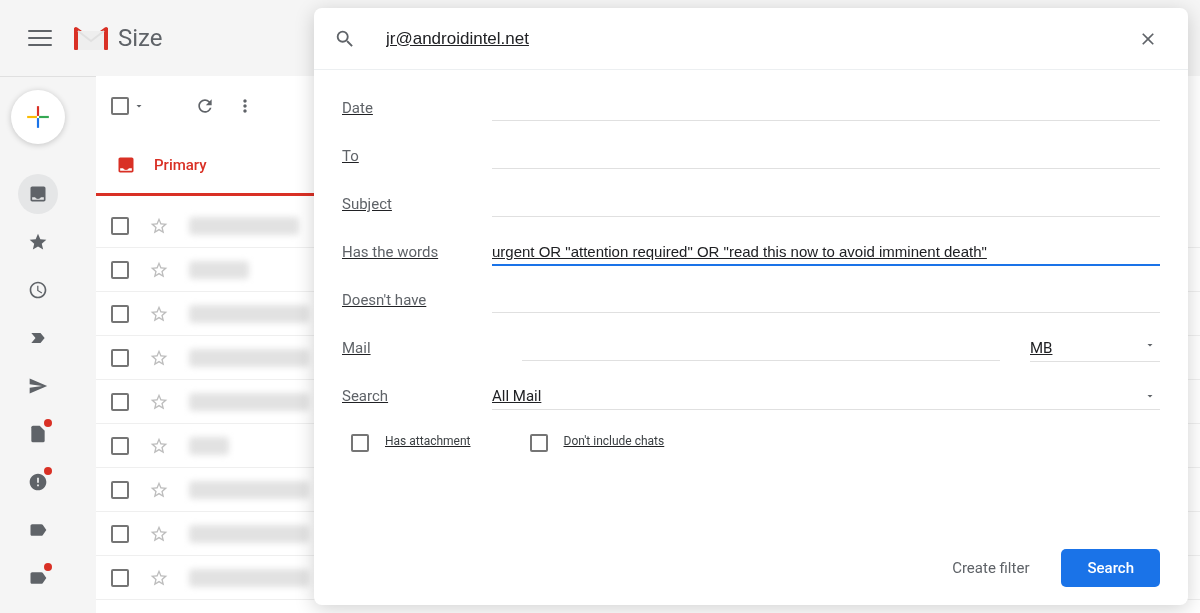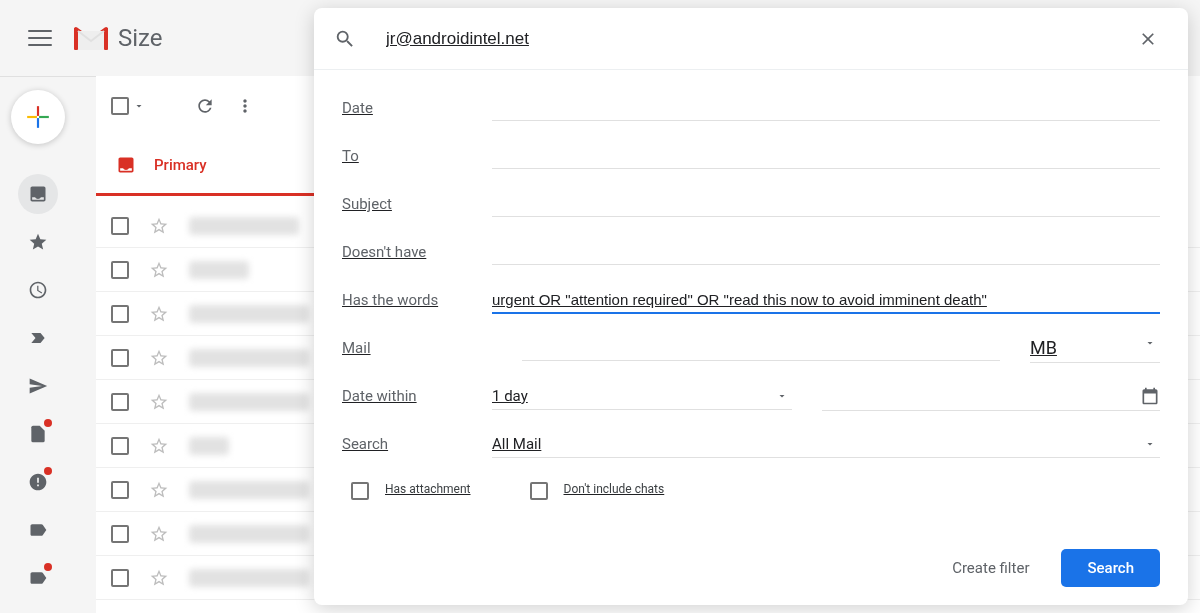--- a/index.html
+++ b/index.html
@@ -221,21 +221,21 @@
   }
   .dropdown .dd-arrow {
     position: absolute; right: 4px;
   }
   .spacer-30 { width: 30px; flex-shrink:0; }
   .unit-dd {
     width: 130px;
     border-bottom: 1px solid #e0e0e0;
     display: flex; align-items:flex-start; position:relative;
     padding: 4px 0;
-    font-size:18px;
+    font-size:15px;
   }
   .date-field {
     flex: 1;
     border-bottom: 1px solid #e0e0e0;
     display: flex; align-items:center; justify-content:flex-end;
     padding: 4px 0;
   }
 
   .check-row {
     display: flex; align-items: center;
@@ -481,55 +481,40 @@
     </div>
     <div class="form-row">
       <div class="form-label">To</div>
       <input class="form-field" value="" style="">
     </div>
     <div class="form-row">
       <div class="form-label">Subject</div>
       <input class="form-field" value="" style="">
     </div>
     <div class="form-row">
+      <div class="form-label">Has the words</div>
+      <input class="form-field focused" value="urgent OR &quot;attention required&quot; OR &quot;read this now to avoid imminent death&quot;" style="">
+    </div>
+    <div class="form-row">
       <div class="form-label">Doesn't have</div>
       <input class="form-field" value="" style="">
-    </div>
-    <div class="form-row">
-      <div class="form-label">Has the words</div>
-      <input class="form-field focused" value="urgent OR &quot;attention required&quot; OR &quot;read this now to avoid imminent death&quot;" style="">
     </div>
     <div class="form-row">
       <div class="form-label">Mail</div>
       <div class="spacer-30"></div>
       <input class="form-field" style="flex: 1 1 0%;" value="">
       <div class="spacer-30"></div>
       <div class="unit-dd">
         <span>MB</span>
         <svg class="dd-arrow" style="position:absolute;right:4px" width="12" height="12" viewBox="0 0 24 24">
             <path d="M7 10l5 5 5-5z" fill="#5f6368"></path>
           </svg>
       </div>
     </div>
     <div class="form-row">
-      <div class="form-label">Date within</div>
-      <div class="dropdown" style="flex:0 0 300px">
-        <span>1 day</span>
-        <svg class="dd-arrow" width="12" height="12" viewBox="0 0 24 24">
-            <path d="M7 10l5 5 5-5z" fill="#5f6368"></path>
-          </svg>
-      </div>
-      <div class="spacer-30"></div>
-      <div class="date-field">
-        <svg width="20" height="20" viewBox="0 0 24 24">
-            <path d="M19 4h-1V2h-2v2H8V2H6v2H5c-1.11 0-2 .9-2 2v14c0 1.1.89 2 2 2h14c1.1 0 2-.9 2-2V6c0-1.1-.9-2-2-2zm0 16H5V9h14v11z" fill="#5f6368"></path>
-          </svg>
-      </div>
-    </div>
-    <div class="form-row">
       <div class="form-label">Search</div>
       <div class="dropdown">
         <span>All Mail</span>
         <svg class="dd-arrow" width="12" height="12" viewBox="0 0 24 24">
             <path d="M7 10l5 5 5-5z" fill="#5f6368"></path>
           </svg>
       </div>
     </div>
 
     <div class="check-row">

